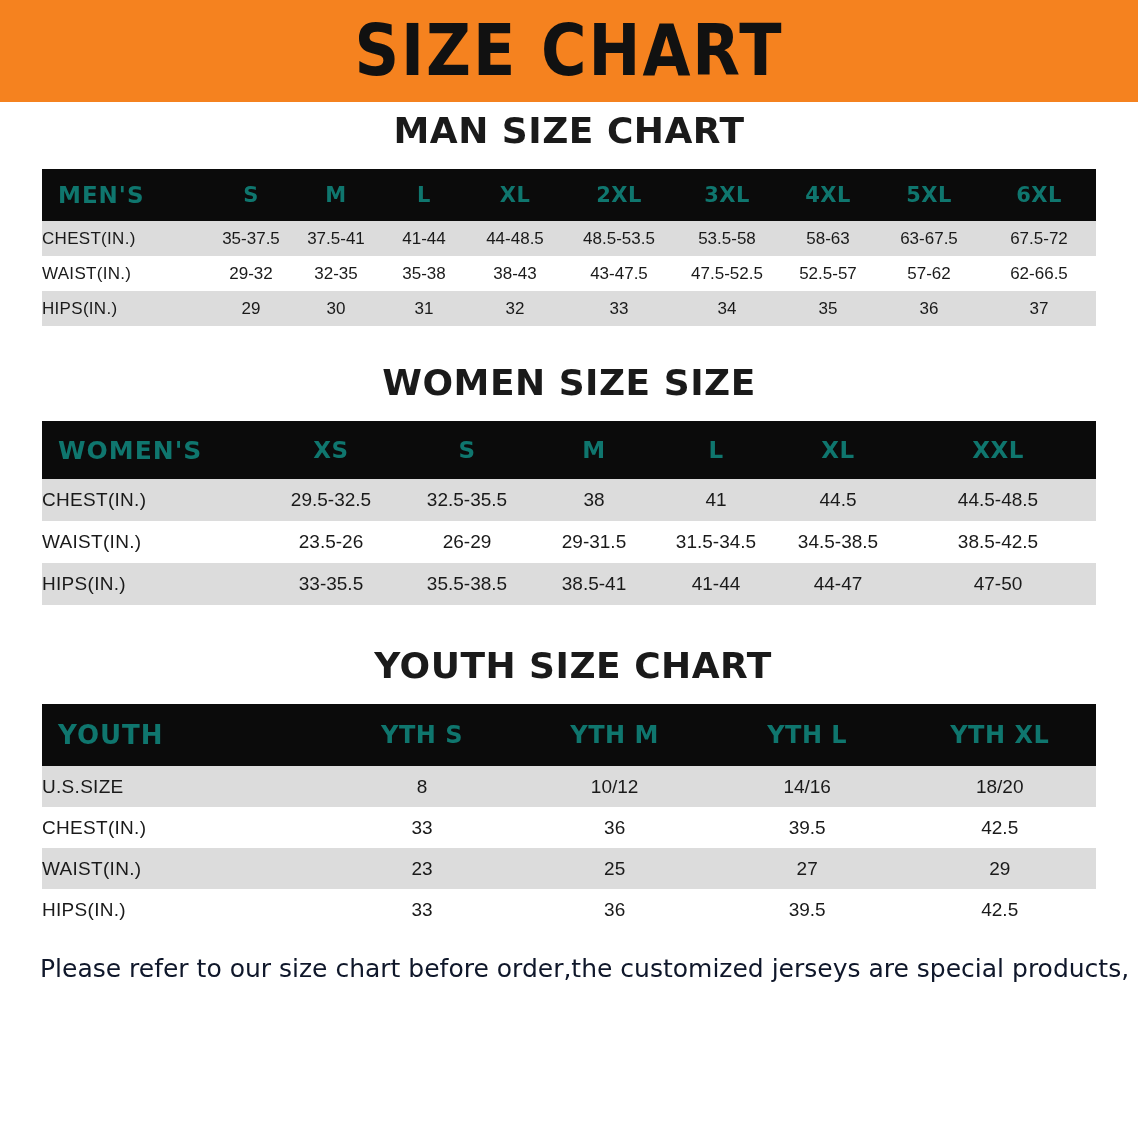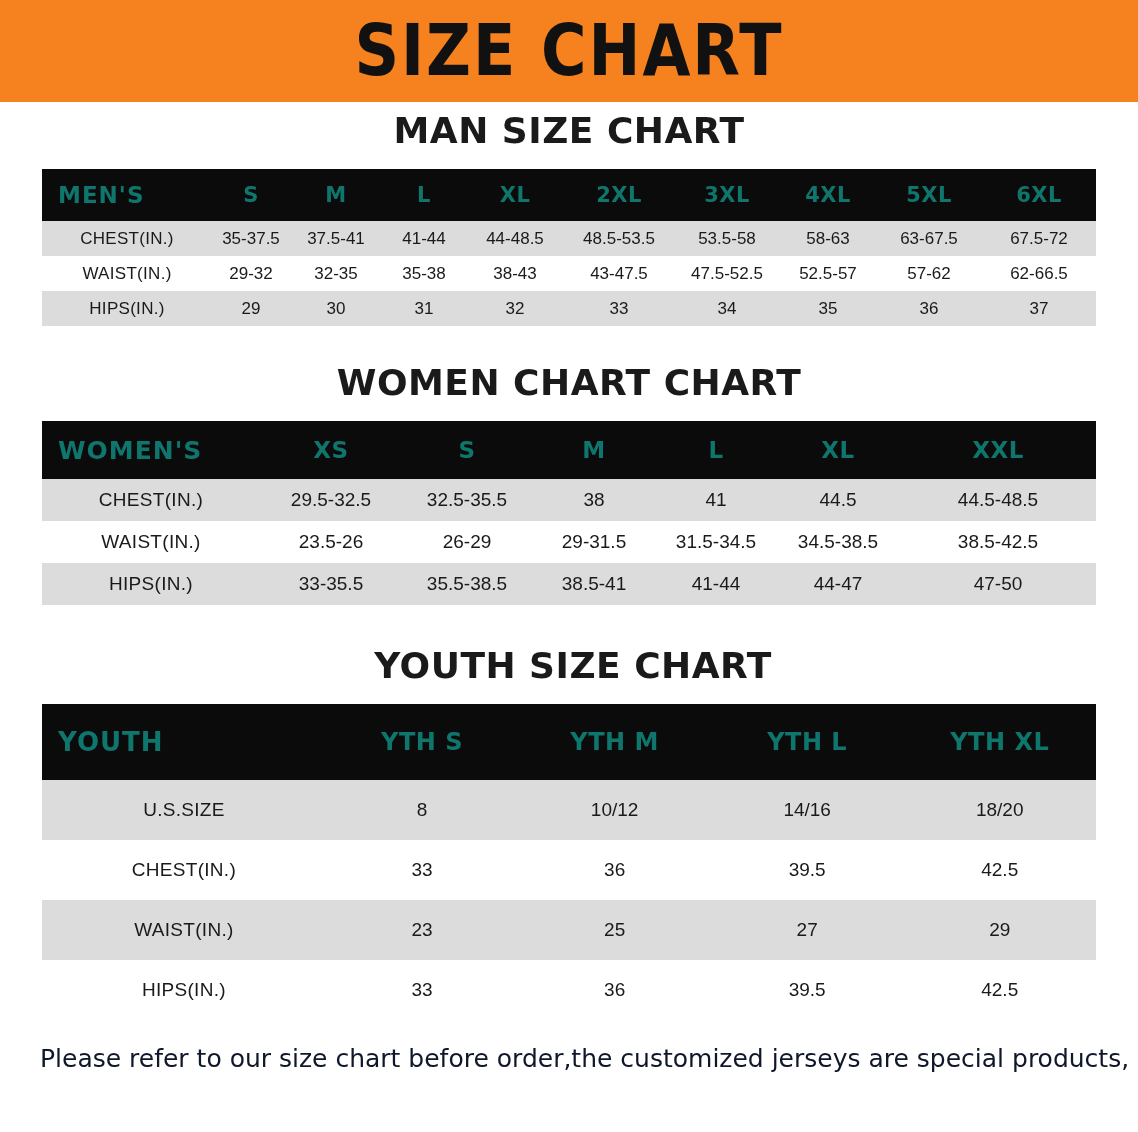--- a/index.html
+++ b/index.html
@@ -85,36 +85,36 @@
   
   .size-table td {
     height: 35px;
     text-align: center;
     vertical-align: middle;
     font-size: 17px;
     color: #1a1a1a;
     font-family: "Liberation Sans", sans-serif;
   }
   .size-table td.first-col {
-    text-align: center;
+    text-align: left;
     font-size: 17px;
     letter-spacing: 0.3px;
   }
   tr.shade td { background: #dcdcdc; }
   tr.plain td { background: #ffffff; }
 
   
   .women-table .hdr-row th { height: 58px; font-size: 23px; }
   .women-table .hdr-row th.first-col { font-size: 25px; }
   .women-table td { height: 42px; font-size: 19px; }
   .women-table td.first-col { font-size: 19px; }
 
-  .youth-table .hdr-row th { height: 76px; font-size: 24px; }
+  .youth-table .hdr-row th { height: 62px; font-size: 24px; }
   .youth-table .hdr-row th.first-col { font-size: 26px; }
-  .youth-table td { height: 60px; font-size: 19px; }
+  .youth-table td { height: 41px; font-size: 19px; }
   .youth-table td.first-col { font-size: 19px; }
 
   
   .note {
     margin: 22px 40px 0 40px;
     text-align: center;
     color: #0f172a;
     font-family: "DejaVu Sans", sans-serif;
     font-size: 25px;
     line-height: 1.35;
@@ -193,21 +193,21 @@
           <td>33</td>
           <td>34</td>
           <td>35</td>
           <td>36</td>
           <td>37</td>
         </tr>
       </tbody>
     </table>
   </div>
 
-  <div class="section-title sec-women-title">WOMEN CHART CHART</div>
+  <div class="section-title sec-women-title">WOMEN SIZE SIZE</div>
   <div class="tbl-wrap">
     <table class="size-table women-table">
       <colgroup>
         <col style="width:218px">
         <col style="width:142px">
           <col style="width:130px">
           <col style="width:124px">
         <col style="width:120px">
           <col style="width:124px">
           <col style="width:196px">

